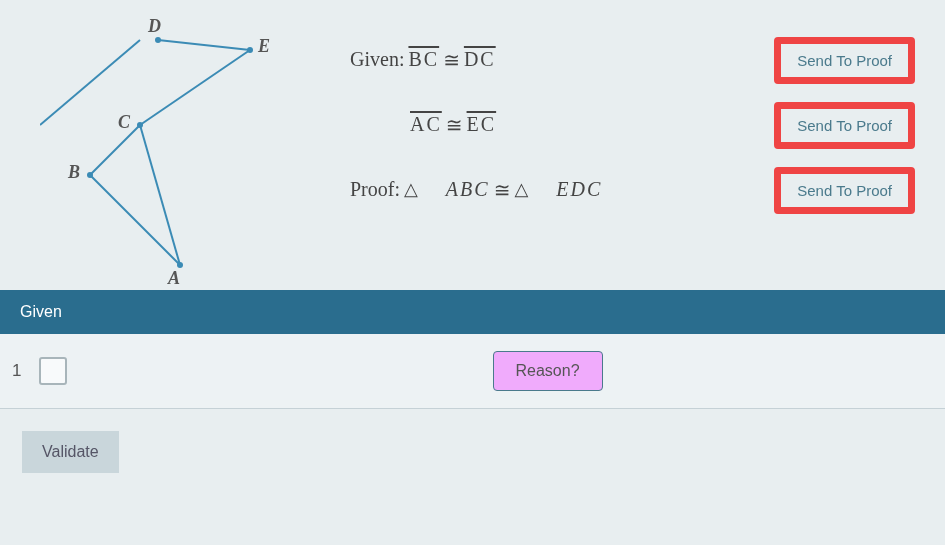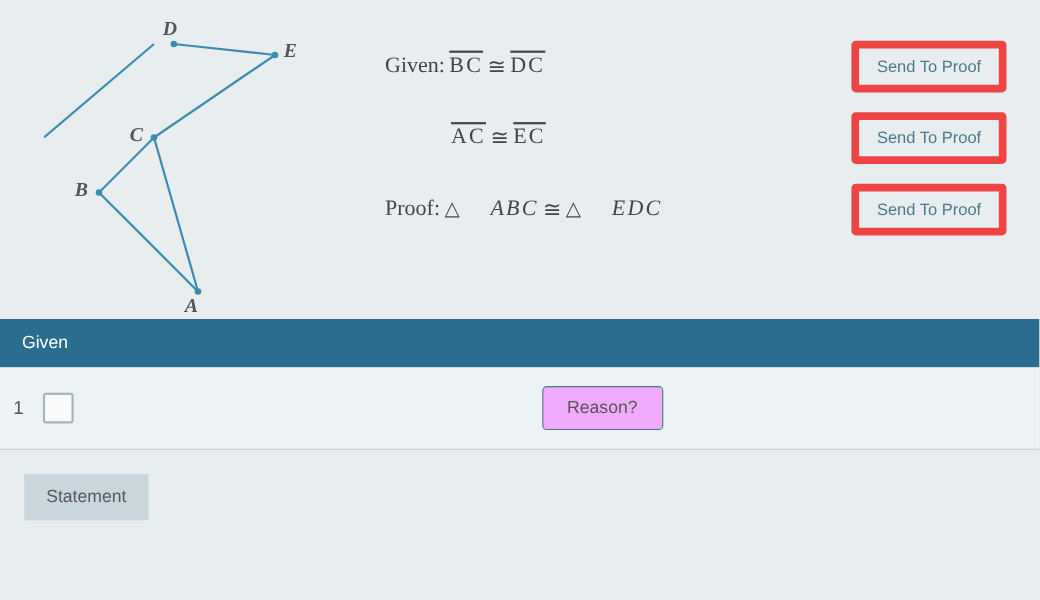--- a/index.html
+++ b/index.html
@@ -215,14 +215,14 @@
       <span class="row-number">1</span>
       <span class="checkbox-empty"></span>
     </div>
     <div class="reason-cell">
       <button class="reason-btn">Reason?</button>
     </div>
   </div>
 </div>
 
 <div class="validate-area">
-  <button class="validate-btn">Statement</button>
+  <button class="validate-btn">Validate</button>
 </div>
 
 </body></html>

